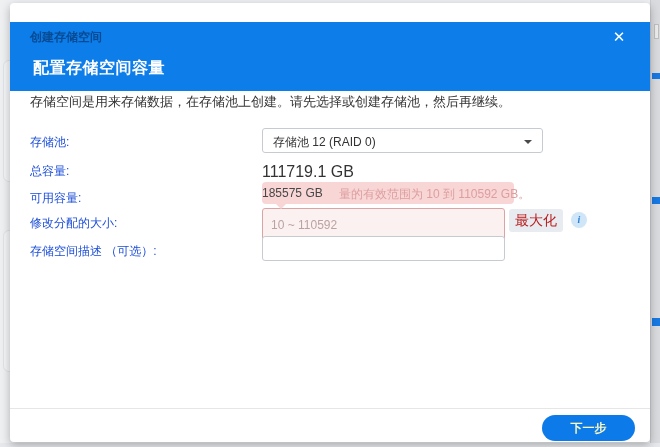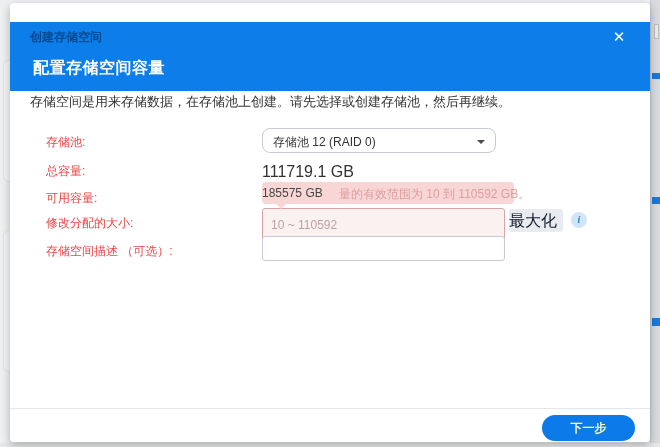--- a/index.html
+++ b/index.html
@@ -26,27 +26,27 @@
     background:#ffffff;border-radius:4px;overflow:hidden;
     box-shadow:0 3px 10px rgba(0,0,0,0.28);
   }
   .dialog-header{position:absolute;left:0;top:0;width:100%;height:69px;background:#0c7de9;margin-top:19px;}
   .window-title{position:absolute;left:20px;top:7px;font-size:12px;color:rgba(5,40,88,0.60);font-weight:bold;}
   .close-btn{position:absolute;right:22px;top:6px;width:18px;height:18px;color:#ffffff;font-size:15px;line-height:18px;text-align:center;cursor:pointer;}
   .step-title{position:absolute;left:23px;top:36px;font-size:16px;font-weight:bold;color:#ffffff;letter-spacing:0.5px;}
 
   .intro{position:absolute;left:20px;top:90px;font-size:13px;color:#333333;}
 
-  .flabel{position:absolute;left:20px;font-size:12px;color:#ef4444;margin-left:16px;}
+  .flabel{position:absolute;left:20px;font-size:12px;color:#1d4ed8;}
   .fvalue{position:absolute;left:252px;font-size:16px;color:#333333;}
 
   
   .dropdown{
-    position:absolute;left:252px;top:125px;width:234px;height:25px;box-sizing:border-box;
-    border:1px solid #c6cbd2;border-radius:8px;background:#ffffff;cursor:pointer;
+    position:absolute;left:252px;top:125px;width:281px;height:25px;box-sizing:border-box;
+    border:1px solid #c6cbd2;border-radius:3px;background:#ffffff;cursor:pointer;
   }
   .dropdown .dd-text{position:absolute;left:10px;top:5px;font-size:12px;color:#333333;}
   .caret{position:absolute;right:10px;top:11px;width:0;height:0;border-left:4px solid transparent;border-right:4px solid transparent;border-top:4px solid #4a4a4a;}
 
   
   .tooltip{
     position:absolute;left:252px;top:179px;width:252px;height:22px;z-index:2;
     background:#f8d6d6;border-radius:4px;
   }
   .tooltip .tip-text{position:absolute;left:77px;top:4px;font-size:12px;color:#dd9e9e;white-space:nowrap;}
@@ -57,22 +57,22 @@
   .size-input{
     position:absolute;left:252px;top:205px;width:243px;height:25px;box-sizing:border-box;
     border:1px solid #dba4a4;border-radius:3px;background:#fcf1f1;
     font-size:12px;color:#7a5a5a;padding:16px 8px;outline:none;
     font-family:"Liberation Sans","DejaVu Sans",sans-serif;
   }
   .size-input::placeholder{color:#bba2a2;opacity:1;}
 
   .max-btn{
     position:absolute;left:499px;top:206px;width:54px;height:23px;box-sizing:border-box;
-    background:#e8ebef;border:none;border-radius:3px;font-size:16px;color:#0f172a;
-    line-height:23px;cursor:pointer;
+    background:#e8ebef;border:none;border-radius:3px;font-size:14px;color:#b91c1c;
+    text-align:center;line-height:23px;cursor:pointer;
     font-family:"Liberation Sans","DejaVu Sans",sans-serif;
   }
   .info-icon{
     position:absolute;left:561px;top:209px;width:16px;height:16px;border-radius:50%;
     background:#cfe5f8;color:#2b7fd4;font-size:10px;font-weight:bold;font-style:italic;
     text-align:center;line-height:16px;cursor:pointer;font-family:"Liberation Serif",serif;
   }
 
   
   .desc-input{

